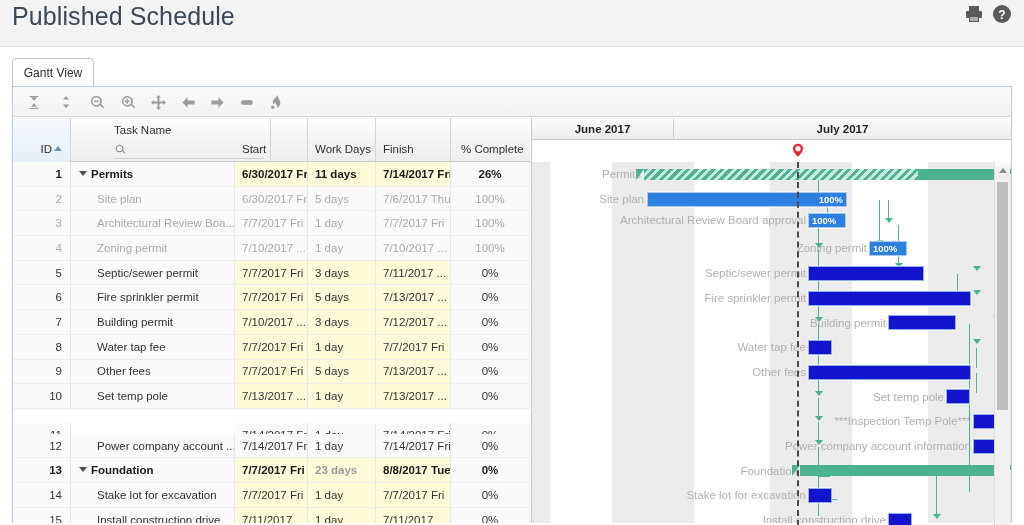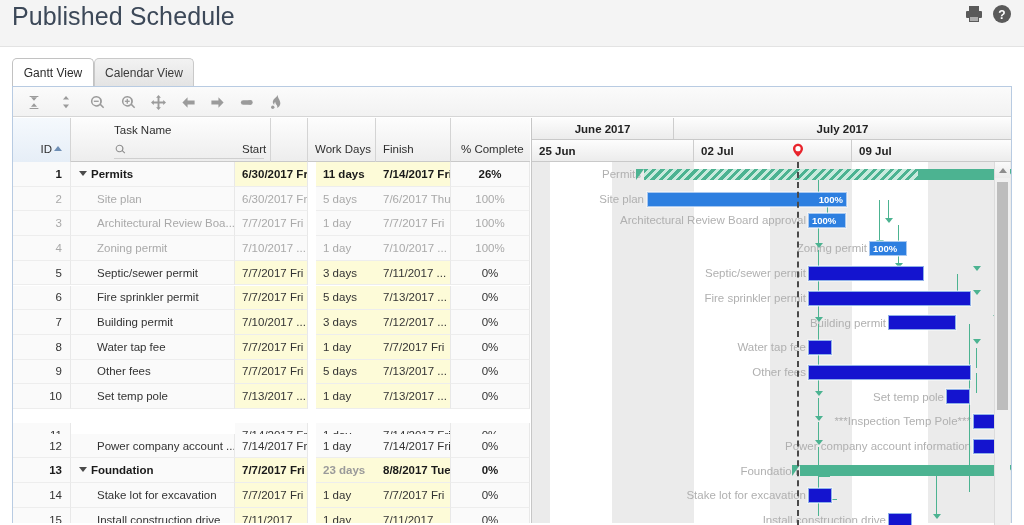--- a/index.html
+++ b/index.html
@@ -127,21 +127,21 @@
     border-bottom: 1px solid #ededed;
     overflow: hidden; white-space: nowrap;
   }
   .row.dim .cell { color: #a9a9a9; }
   .row.summary .cell { font-weight: bold; color: #1a1a1a; }
   .row.summary.graydur .c-work { color: #9a9a9a; font-weight: bold; }
   .c-id   { left: 0;   width: 58px;  justify-content: flex-end; padding-right: 8px;
             background: #fafafa; }
   .c-task { left: 58px;  width: 164px; padding-left: 8px; background: #fafafa; }
   .c-start{ left: 222px; width: 73px;  padding-left: 7px; }
-  .c-work { left: 295px; width: 68px;  padding-left: 7px; margin-left: 8px; }
+  .c-work { left: 295px; width: 68px;  padding-left: 7px; }
   .c-finish{left: 363px; width: 75px;  padding-left: 7px; }
   .c-pct  { left: 438px; width: 79px;  justify-content: center; border-right: none;
             background: #fafafa; }
   .row.hl .c-start, .row.hl .c-work, .row.hl .c-finish { background: #fdfbd8; }
   .row.nohl .c-start, .row.nohl .c-work, .row.nohl .c-finish { background: #fafafa; }
   .indent1 { padding-left: 26px !important; }
   .tri {
     position: absolute; left: 8px; top: 9px;
     width: 0; height: 0;
     border-left: 4.5px solid transparent; border-right: 4.5px solid transparent;
@@ -265,23 +265,20 @@
     <circle cx="10" cy="10" r="9"></circle>
     <text x="10" y="14.5" font-size="12" font-weight="bold" text-anchor="middle" fill="#fff" font-family="Liberation Sans, sans-serif">?</text>
   </svg>
 </div>
 <div id="header-rule"></div>
 
 <div id="tabstrip">
   <div id="tab-gantt" class="tab active">
     <span>Gantt View</span>
   </div>
-  <div id="tab-calendar" class="tab inactive">
-    <span>Calendar View</span>
-  </div>
 </div>
 
 <div id="app-panel">
 
   <div id="toolbar">
     <div class="tb-btn" style="left:10px">
       <svg viewBox="0 0 16 16" width="14" height="14">
         <path d="M3 1h10v1.5l-4 4 4 4V15H3v-1.5l4-4-4-4z" opacity="0"></path>
         <path d="M3 1h10v1.2H3zM3 14.8h10V16H3z"></path>
         <path d="M4.5 2.6h7L8 6.6zM8 9.4l3.5 4h-7z"></path>
@@ -482,31 +479,20 @@
       </div>
     </div>
 
   <div id="gantt">
     <div id="tl-months">
       <div class="tl-cell tl-month" style="left:0;width:142px">
         <span>June 2017</span>
       </div>
       <div class="tl-cell tl-month" style="left:142px;width:337px;border-right:none">
         <span>July 2017</span>
-      </div>
-    </div>
-    <div id="tl-weeks">
-      <div class="tl-cell tl-week" style="left:0;width:162px">
-        <span>25 Jun</span>
-      </div>
-      <div class="tl-cell tl-week" style="left:162px;width:158px">
-        <span>02 Jul</span>
-      </div>
-      <div class="tl-cell tl-week" style="left:320px;width:159px;border-right:none">
-        <span>09 Jul</span>
       </div>
     </div>
 
     <svg id="today-pin" width="14" height="18" viewBox="0 0 14 18">
       <path d="M7 .8C4.2.8 2 3 2 5.8c0 3 3.6 6.6 4.6 7.6.2.2.6.2.8 0C8.4 12.4 12 8.8 12 5.8 12 3 9.8.8 7 .8z" fill="#e8242c"></path>
       <circle cx="7" cy="5.7" r="2.6" fill="#ffffff"></circle>
     </svg>
 
     <div id="chart-area">
         <div class="weekend" style="left: 0px; width: 18px;"></div>

